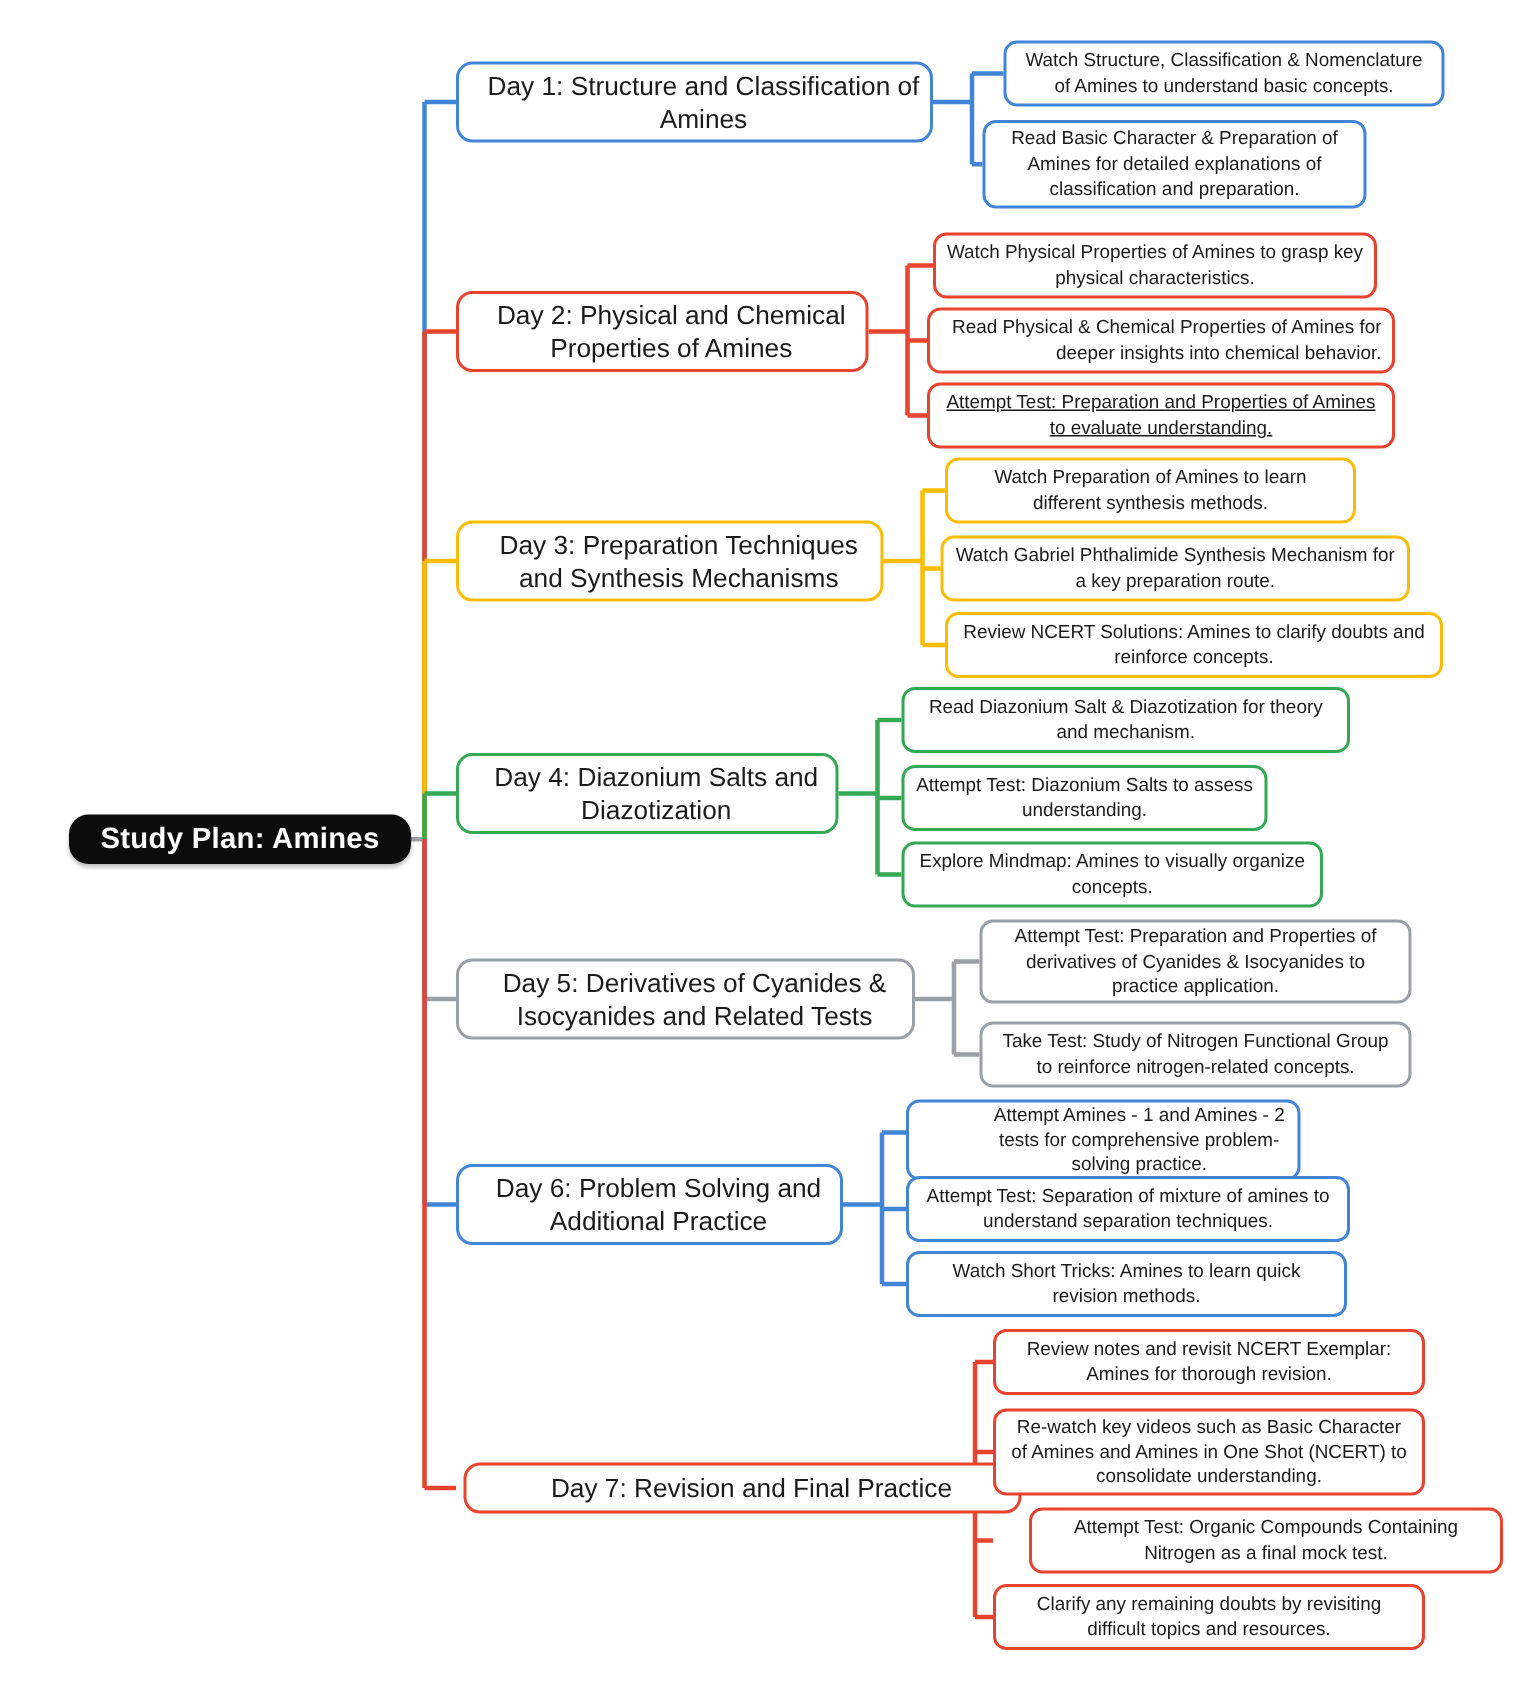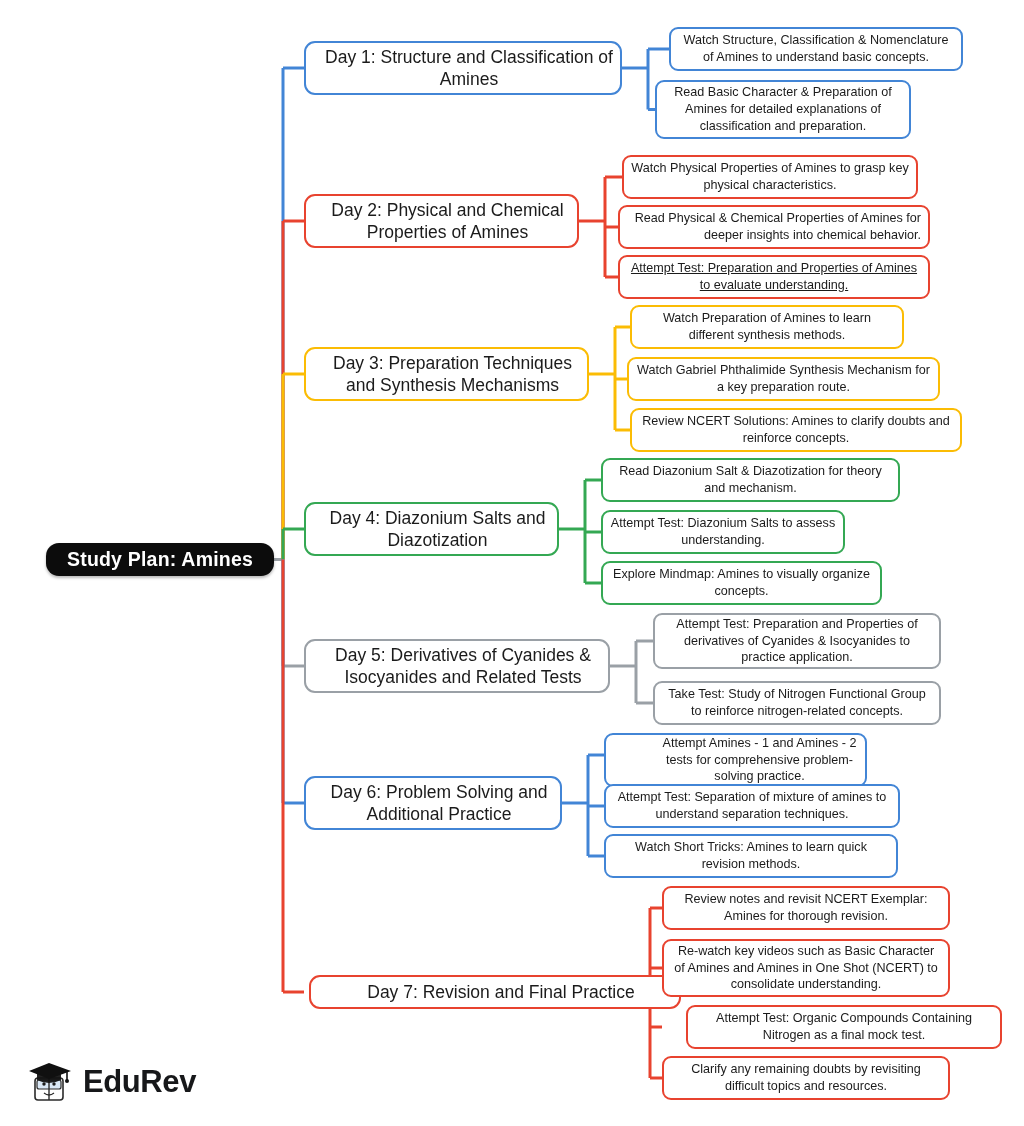--- a/index.html
+++ b/index.html
@@ -216,29 +216,14 @@
         <span class="txt">Re-watch key videos such as Basic Character of Amines and Amines in One Shot (NCERT) to consolidate understanding.</span>
       </div>
       <div class="node level2" style="left: 686px; top: 1005px; width: 316px; min-height: 44px; border-color: rgb(232, 67, 47);">
         <span class="txt">Attempt Test: Organic Compounds Containing Nitrogen as a final mock test.</span>
       </div>
       <div class="node level2" style="left: 662px; top: 1056px; width: 288px; min-height: 44px; border-color: rgb(232, 67, 47);">
         <span class="txt">Clarify any remaining doubts by revisiting difficult topics and resources.</span>
       </div>
     </div>
 
-  <div class="brand" id="brand-block" style="left: 26px; top: 1060px;">
-    <svg width="48" height="44" viewBox="0 0 48 44">
-      <rect x="9" y="18" width="28" height="22" rx="3" fill="#ffffff" stroke="#2b2b2b" stroke-width="1.6"></rect>
-      <rect x="11" y="20" width="24" height="9" rx="2" fill="#d9e7f5" stroke="#2b2b2b" stroke-width="1.2"></rect>
-      <line x1="23" y1="18" x2="23" y2="40" stroke="#2b2b2b" stroke-width="1.4"></line>
-      <circle cx="18" cy="24" r="1.7" fill="#1b1b1b"></circle>
-      <circle cx="28" cy="24" r="1.7" fill="#1b1b1b"></circle>
-      <path d="M18 33 q5 4 10 0" fill="none" stroke="#2b2b2b" stroke-width="1.3"></path>
-      <path d="M3 11 L23 3 L45 11 L23 19 Z" fill="#101010"></path>
-      <path d="M41 11 L41 20" stroke="#101010" stroke-width="1.6" fill="none"></path>
-      <circle cx="41" cy="21" r="2" fill="#101010"></circle>
-      <path d="M11 13 L11 20 q12 6 24 0 L35 13" fill="#101010" opacity="0.93"></path>
-    </svg>
-    <span class="brand-name">EduRev</span>
-  </div>
 
 </div>
 
 </body></html>

